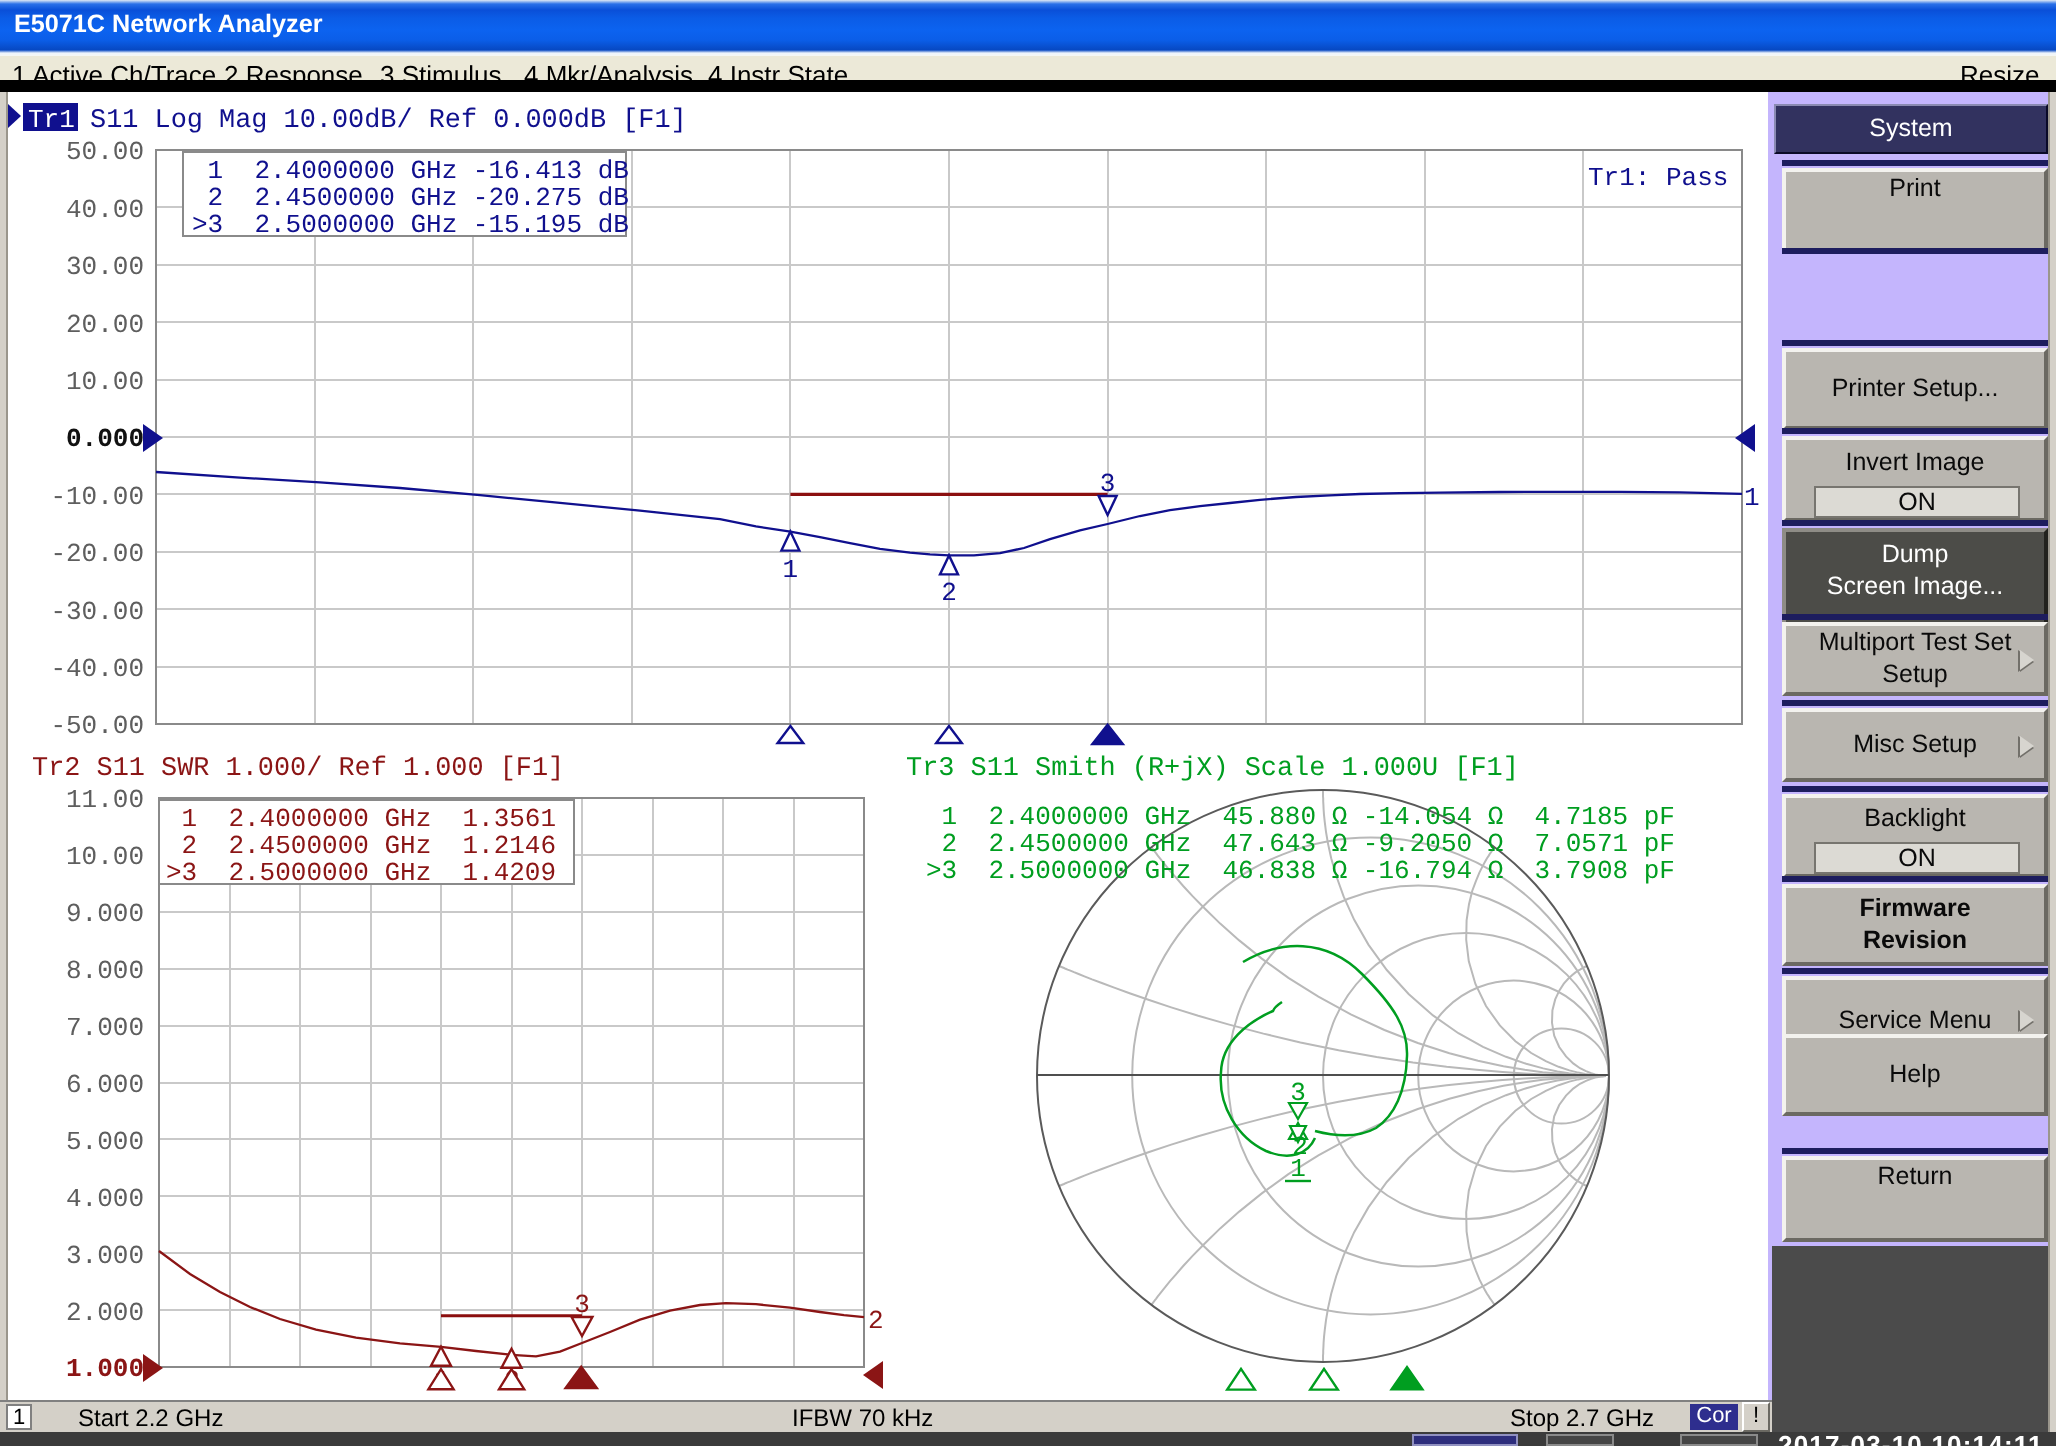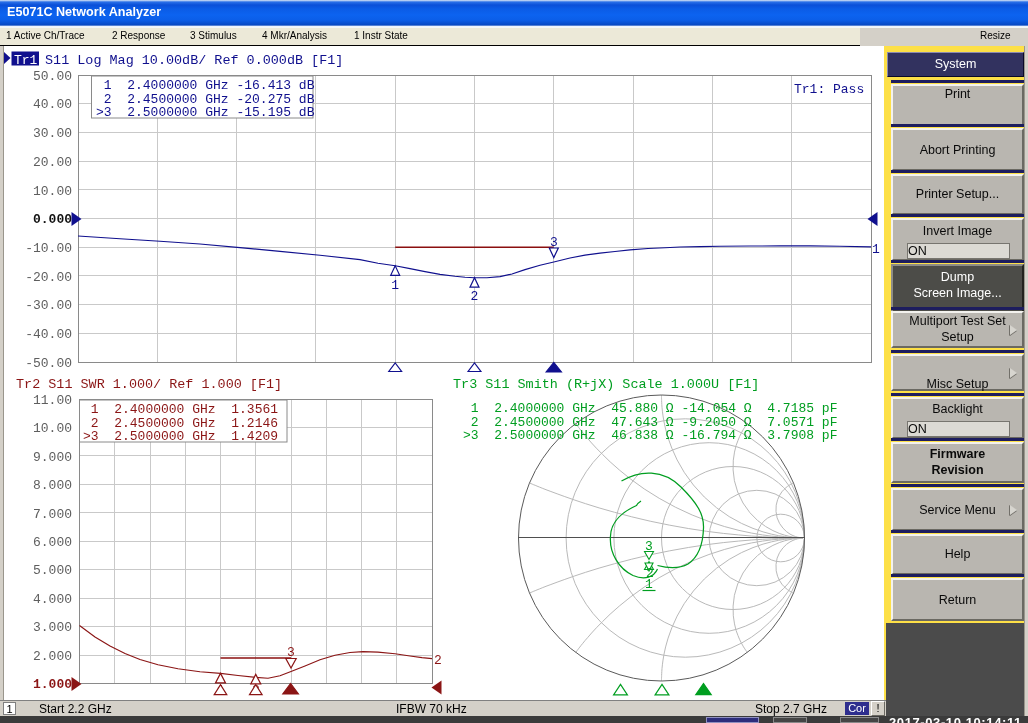--- a/index.html
+++ b/index.html
@@ -1,46 +1,46 @@
 <!DOCTYPE html>
 <html><head><meta charset="utf-8"><style>
 * { margin:0; padding:0; box-sizing:border-box; }
 html,body { width:1028px; height:723px; overflow:hidden; }
 body { font-family:"Liberation Sans",sans-serif; background:#d4d0c8; position:relative; }
 #titlebar { position:absolute; left:0; top:0; width:1028px; height:28px;
   background:linear-gradient(to bottom,#dfe9f5 0,#2a70e8 2px,#0a4fd8 5px,#0b5ce6 9px,#0c63f0 15px,#0b5ee8 20px,#0748c2 25px,#eef4fc 26.5px,#f6f8f4 28px);
 }
 #titlebar span { position:absolute; left:7px; top:5px; color:#fff; font-size:12.6px; font-weight:bold; }
-#menubar { position:absolute; left:0; top:28px; width:860px; height:18px; background:#ece9d8; font-size:10px; color:#000; border-bottom:1px solid #000000; }
+#menubar { position:absolute; left:0; top:28px; width:1028px; height:18px; background:#ece9d8; font-size:13px; color:#000; border-bottom:6px solid #000000; }
 #menubar span { position:absolute; top:2px; }
 #mainwhite { position:absolute; left:4px; top:46px; width:880px; height:654px; background:#fff; }
 #leftborder { position:absolute; left:0; top:46px; width:4px; height:670px; background:#d4d0c8; border-right:1px solid #9a968c; }
 #rightborder { position:absolute; left:1024px; top:46px; width:4px; height:670px; background:#d4d0c8; border-left:1px solid #9a968c; }
 #chartsvg { position:absolute; left:4px; top:46px; }
-#sidebar { position:absolute; left:884px; top:46px; width:140px; height:670px; background:#fde047; }
+#sidebar { position:absolute; left:884px; top:46px; width:140px; height:670px; background:#c4b5fd; }
 .btn { position:absolute; left:7px; width:133px; background:#b9b6b0; border:2px solid; border-color:#f3f2ee #6b6962 #6b6962 #f3f2ee; color:#0a0a0a; font-size:12.5px; text-align:center; }
 .sep { position:absolute; left:7px; width:133px; height:3px; background:#1d1d5e; }
 .arrow { position:absolute; right:5px; width:0; height:0; border-left:7px solid #d7d5cf; border-top:5.5px solid transparent; border-bottom:5.5px solid transparent; filter:drop-shadow(-1px 0 0 #72706a) drop-shadow(0 1px 0 #72706a); }
-.onbox { position:absolute; left:14px; width:103px; height:16px; background:#dcdad4; border:1px solid #77756f; text-align:left; font-size:12.5px; line-height:15px; }
+.onbox { position:absolute; left:14px; width:103px; height:16px; background:#dcdad4; border:1px solid #77756f; text-align:center; font-size:12.5px; line-height:15px; }
 #statusbar { position:absolute; left:0; top:700px; width:886px; height:16px; background:#d4d0c8; border-top:1px solid #808080; font-size:12px; color:#000; }
 #bottomstrip { position:absolute; left:0; top:716px; width:1028px; height:7px; background:#3b3b3b; overflow:hidden; }
 #sysbtn { position:absolute; left:3px; top:6px; width:137px; height:25px; background:#32325f; border:1px solid; border-color:#8a8ab2 #0a0a28 #0a0a28 #8a8ab2; color:#fff; font-size:12.5px; text-align:center; line-height:22px; }
 #graypanel { position:absolute; left:2px; top:577px; width:138px; height:93px; background:#4b4b4b; }
 text { font-family:"Liberation Mono",monospace; font-size:13px; }
 </style></head><body>
 
 <div id="titlebar">
     <span>E5071C Network Analyzer</span>
   </div>
 <div id="menubar">
  <span style="left:6px">1 Active Ch/Trace</span>
  <span style="left:112px">2 Response</span>
  <span style="left:190px">3 Stimulus</span>
  <span style="left:262px">4 Mkr/Analysis</span>
- <span style="left:354px">1 Instr State</span>
+ <span style="left:354px">4 Instr State</span>
  <span style="left:980px">Resize</span>
 </div>
 <div id="leftborder"></div>
 <div id="mainwhite"></div>
 
 <svg id="chartsvg" width="880" height="654" viewBox="4 46 880 654">
 
 <g stroke="#c9c9c9" stroke-width="1" shape-rendering="crispEdges">
       <line x1="157.3" y1="75.0" x2="157.3" y2="362.0"></line>
       <line x1="236.6" y1="75.0" x2="236.6" y2="362.0"></line>
@@ -218,67 +218,64 @@
 </g>
 </svg>
 
 <div id="sidebar">
  <div id="sysbtn">System</div>
  <div class="sep" style="top:33.5px"></div>
  <div class="btn" style="top:37.5px;height:42.0px;">
       <div style="line-height:16px">Print</div>
     </div>
  <div class="sep" style="top:78.0px"></div>
- <div class="btn" style="top:82.0px;height:43.0px;">
-      <div style="padding-top:12px;line-height:16px">Abort Printing</div>
-    </div>
  <div class="sep" style="top:124.0px"></div>
  <div class="btn" style="top:128.0px;height:40.5px;">
       <div style="padding-top:10px;line-height:16px">Printer Setup...</div>
     </div>
  <div class="sep" style="top:167.5px"></div>
  <div class="btn" style="top:171.5px;height:43.0px;">
       <div style="margin-top:4px">Invert Image</div>
       <div class="onbox" style="top:23px">ON</div>
     </div>
  <div class="sep" style="top:213.5px"></div>
  <div class="btn" style="top:217.5px;height:56px;background:#4c4c48;color:#fff;border-color:#8e8c86 #22221e #22221e #8e8c86;">
       <div style="padding-top:3px;line-height:16px">Dump<br>Screen Image...</div>
     </div>
  <div class="sep" style="top:261.0px"></div>
  <div class="btn" style="top:265.0px;height:37.0px;">
       <div style="padding-top:0px;line-height:16px">Multiport Test Set<br>Setup</div>
       <div class="arrow" style="top:12px"></div>
     </div>
  <div class="sep" style="top:304.0px"></div>
  <div class="btn" style="top:308.0px;height:37.0px;">
-      <div style="padding-top:20px;line-height:16px">Misc Setup</div>
+      <div style="padding-top:8px;line-height:16px">Misc Setup</div>
       <div class="arrow" style="top:12px"></div>
     </div>
  <div class="sep" style="top:346.5px"></div>
  <div class="btn" style="top:350.5px;height:42.0px;">
       <div style="margin-top:3px">Backlight</div>
       <div class="onbox" style="top:22px">ON</div>
     </div>
  <div class="sep" style="top:392.0px"></div>
  <div class="btn" style="top:396.0px;height:41.0px;font-weight:bold;">
       <div style="padding-top:2px;line-height:16px">Firmware<br>Revision</div>
     </div>
  <div class="sep" style="top:437.5px"></div>
  <div class="btn" style="top:441.5px;height:43.5px;">
       <div style="padding-top:12px;line-height:16px">Service Menu</div>
       <div class="arrow" style="top:15px"></div>
     </div>
  <div class="sep" style="top:484.0px"></div>
- <div class="btn" style="top:488.0px;height:41.0px;text-align:center;">
+ <div class="btn" style="top:471px;height:41.0px;text-align:center;">
       <div style="padding-top:10px;line-height:16px">Help</div>
     </div>
  <div class="sep" style="top:528.0px"></div>
  <div class="btn" style="top:532.0px;height:43.0px;">
-      <div style="padding-top:12px;line-height:16px">Return</div>
+      <div style="line-height:16px">Return</div>
     </div>
  <div id="graypanel"></div>
 </div>
 <div id="rightborder"></div>
 
 <div id="statusbar">
  <div style="position:absolute;left:3px;top:1px;width:13px;height:13px;background:#fff;border:1px solid #808080;text-align:center;font-size:11px;line-height:12px;">1</div>
  <span style="position:absolute;left:39px;top:1px;">Start 2.2 GHz</span>
  <span style="position:absolute;left:396px;top:1px;">IFBW 70 kHz</span>
  <span style="position:absolute;left:755px;top:1px;">Stop 2.7 GHz</span>

